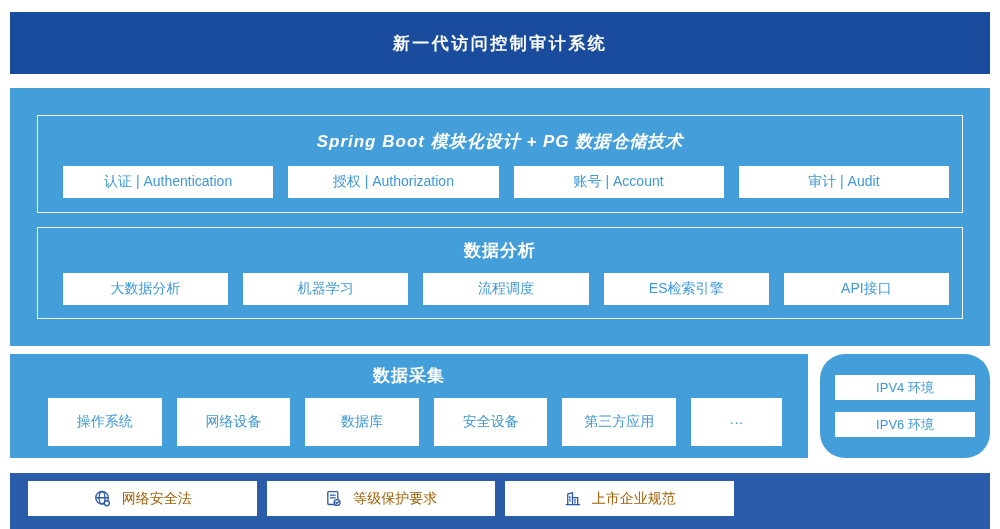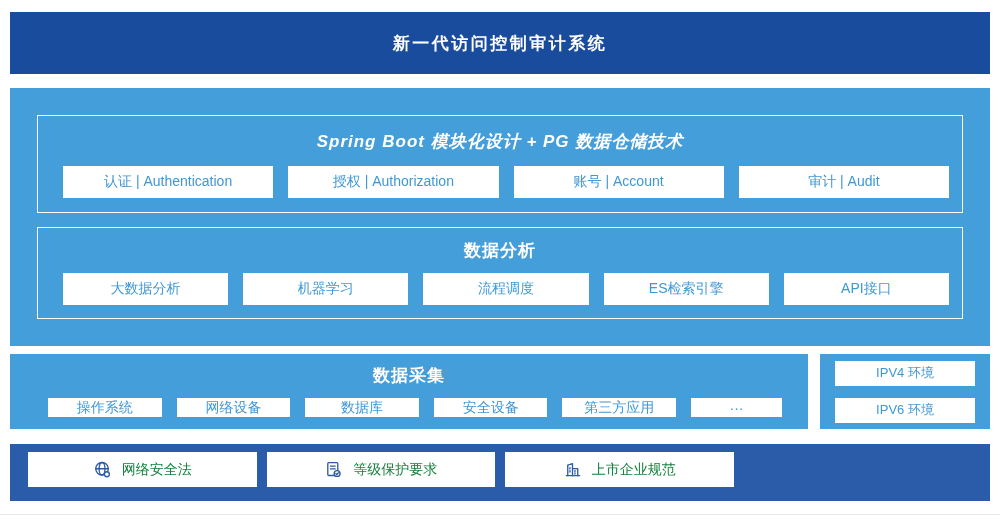--- a/index.html
+++ b/index.html
@@ -34,40 +34,40 @@
   .cell {
     background: #fff; height: 32px;
     display: flex; align-items: center; justify-content: center;
     color: #3F98D6; font-size: 14px; white-space: nowrap;
   }
 
   
   .collect-row { display: flex; gap: 12px; margin-bottom: 15px; }
   .collect { flex: 1; background: #449EDA; padding: 8px 26px 12px; }
   .collect .section-title { line-height: 28px; margin-bottom: 8px; }
-  .collect .cell { height: 19px; }
+  .collect .cell { height: 48px; }
   .env {
     width: 170px; background: #449EDA;
     display: flex; flex-direction: column; justify-content: center;
-    gap: 12px; padding: 0 15px;
+    gap: 12px; padding: 0 15px; border-radius: 25px;
   }
   .env-cell {
     background: #fff; height: 25px;
     display: flex; align-items: center; justify-content: center;
     color: #3F98D6; font-size: 13px;
   }
 
   
   .solution { background: #2B5CA9; padding: 8px 18px 14px; }
   .solution .section-title { line-height: 28px; margin-bottom: 9px; }
   .sol-grid { display: grid; grid-template-columns: repeat(4, 1fr); gap: 10px; }
   .sol-cell {
     background: #fff; height: 35px;
     display: flex; align-items: center; justify-content: center; gap: 10px;
-    color: #15803d; font-size: 14px;
+    color: #a16207; font-size: 14px;
   }
   .sol-cell svg { stroke: #2B5AA7; fill: none; stroke-width: 1.4; stroke-linecap: round; stroke-linejoin: round; flex: 0 0 auto; }
 
   .page-edge { height: 1px; background: #e6e6e6; margin: 13px -10px 0; }
 </style>
 </head>
 <body>
 
 <div class="page">
 

